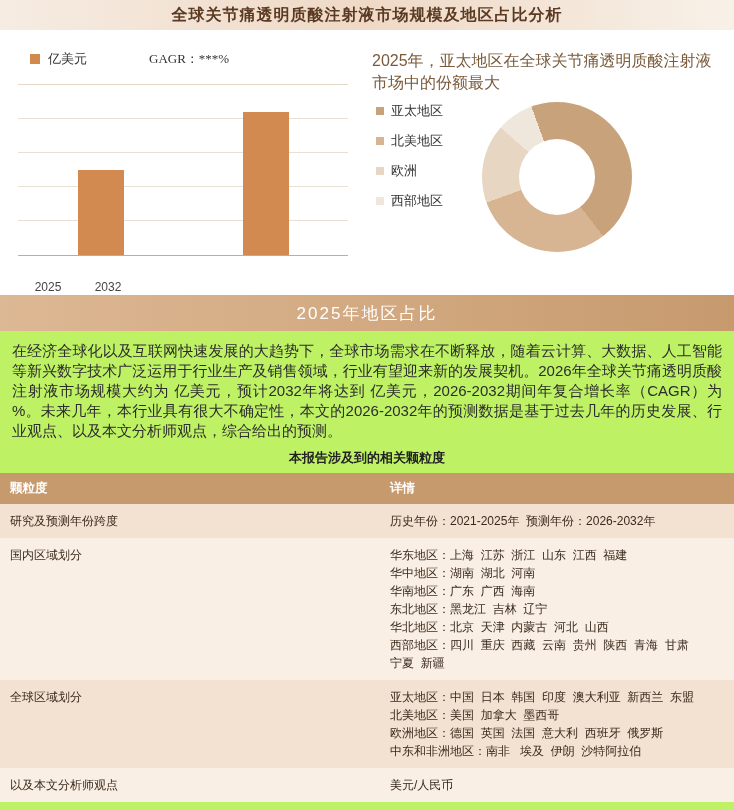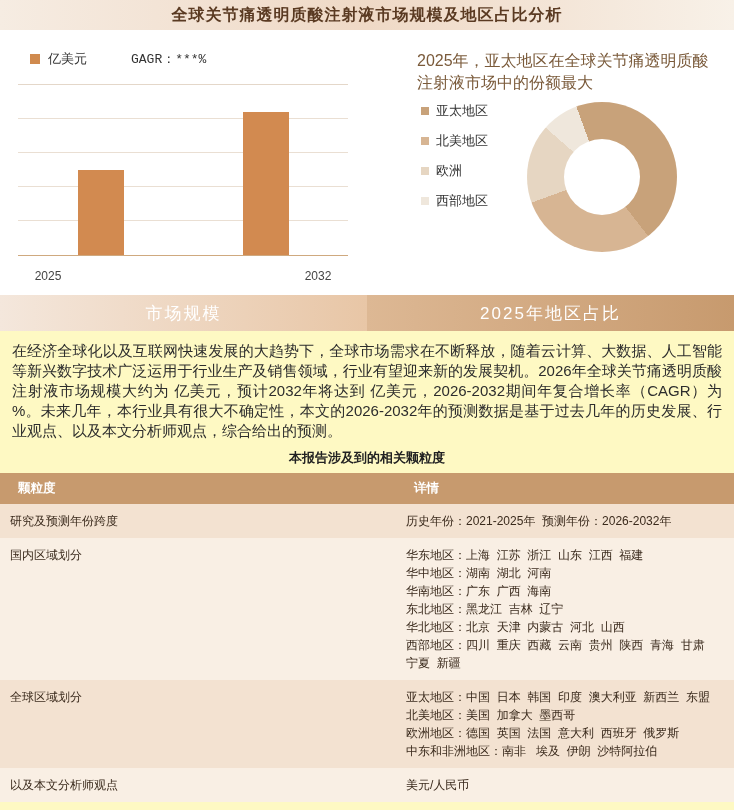--- a/index.html
+++ b/index.html
@@ -11,42 +11,41 @@
     height: 810px;
     background: #ffffff;
     font-family: "Liberation Sans", sans-serif;
     color: #333;
     overflow: hidden;
   }
   .page {
     position: relative;
     width: 734px;
     height: 810px;
-    background: #fef9c3;
+    background: #bef264;
   }
   
   .title-bar {
     height: 30px;
     background: linear-gradient(to right, #f6ece2, #efd9c6, #f8f1e8);
     display: flex;
     align-items: center;
     justify-content: center;
   }
   .title-bar .title-text {
     font-size: 16px;
     font-weight: bold;
     color: #5a3a22;
     letter-spacing: 1px;
   }
   
   .visual-row {
     display: flex;
     height: 265px;
     background: #ffffff;
-    gap: 45px;
   }
   .bar-panel {
     width: 366px;
     position: relative;
     padding: 10px 0 0 0;
     box-sizing: border-box;
   }
   .legend-row {
     display: flex;
     align-items: center;
@@ -60,22 +59,22 @@
     background: #d08a4e;
     margin-right: 8px;
   }
   .legend-label {
     font-size: 13px;
     color: #333;
   }
   .gagr-label {
     font-size: 13px;
     color: #333;
-    margin-left: 44px;
-    font-family: Liberation Mono, monospace;
+    margin-left: 62px;
+    font-family: Liberation Serif, serif;
   }
   .chart-area {
     position: relative;
     margin: 14px 18px 0 18px;
     height: 170px;
     border-top: 1px solid #e4d7c9;
     border-bottom: 1px solid #cfa97f;
   }
   .gridline {
     position: absolute;
@@ -90,22 +89,22 @@
     display: flex;
     align-items: flex-end;
     justify-content: space-around;
   }
   .bar {
     width: 46px;
     background: #d28a50;
   }
   .xaxis {
     display: flex;
-    justify-content: space-between;
-    margin: 13px 18px 0 18px;
+    justify-content: flex-start;
+    margin: 24px 18px 0 18px;
   }
   .xtick {
     width: 60px;
     text-align: center;
     font-size: 12px;
     color: #444;
   }
   
   .donut-panel {
     flex: 1;
@@ -205,21 +204,21 @@
     width: 734px;
     border-collapse: collapse;
     table-layout: fixed;
   }
   table.grain th {
     background: #c79a6e;
     color: #ffffff;
     font-size: 12.5px;
     font-weight: bold;
     text-align: left;
-    padding: 7px 18px;
+    padding: 7px 10px;
   }
   table.grain td {
     font-size: 12px;
     color: #3a2a1c;
     padding: 8px 10px;
     vertical-align: top;
     line-height: 18px;
   }
   table.grain tr.odd td {
     background: #f3e2d1;
@@ -287,21 +286,20 @@
         </div>
         <div class="donut-wrap">
           <div class="donut" id="donut-ring" style="background: conic-gradient(from -20deg, rgb(200, 162, 122) 0deg, rgb(200, 162, 122) 162deg, rgb(215, 181, 147) 162deg, rgb(215, 181, 147) 270deg, rgb(230, 214, 194) 270deg, rgb(230, 214, 194) 331.2deg, rgb(239, 231, 220) 331.2deg, rgb(239, 231, 220) 360deg);"></div>
           <div class="donut-hole"></div>
         </div>
       </div>
     </div>
   </div>
 
   <div class="banner">
-    <div class="banner-left">市场规模</div>
     <div class="banner-right">2025年地区占比</div>
   </div>
 
   <div class="para">在经济全球化以及互联网快速发展的大趋势下，全球市场需求在不断释放，随着云计算、大数据、人工智能等新兴数字技术广泛运用于行业生产及销售领域，行业有望迎来新的发展契机。2026年全球关节痛透明质酸注射液市场规模大约为 亿美元，预计2032年将达到 亿美元，2026-2032期间年复合增长率（CAGR）为 %。未来几年，本行业具有很大不确定性，本文的2026-2032年的预测数据是基于过去几年的历史发展、行业观点、以及本文分析师观点，综合给出的预测。</div>
   <div class="sub-title">本报告涉及到的相关颗粒度</div>
 
   <table class="grain">
     <thead>
       <tr>
         <th class="col-a">颗粒度</th>

